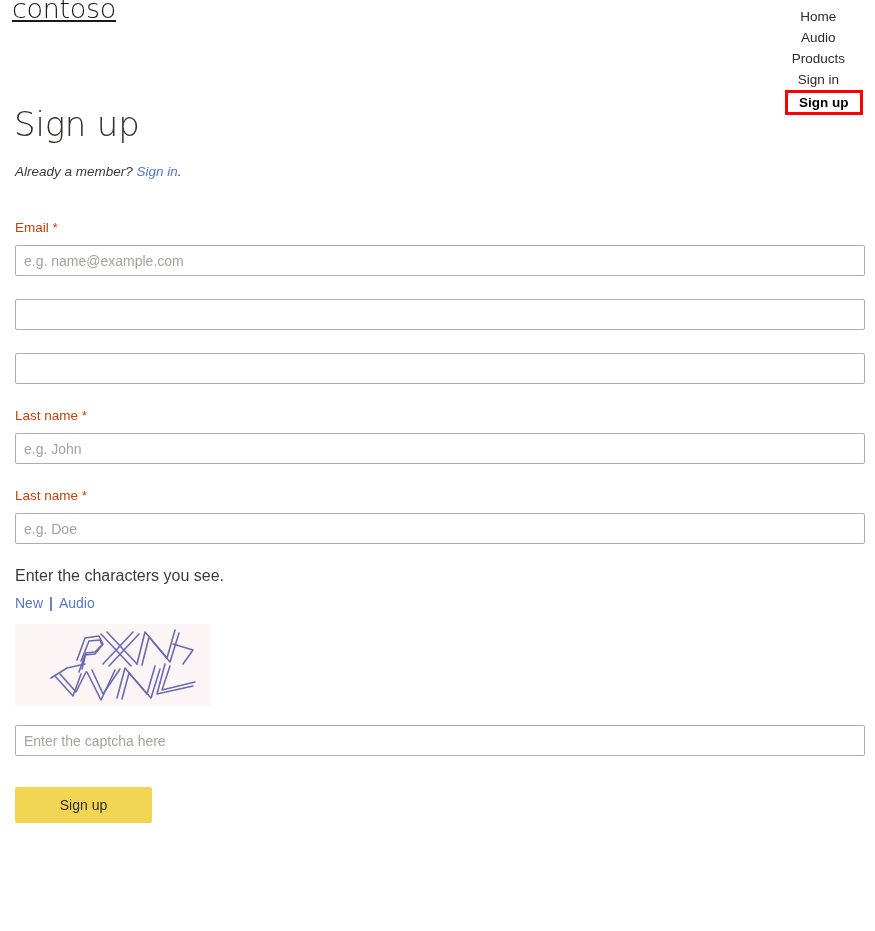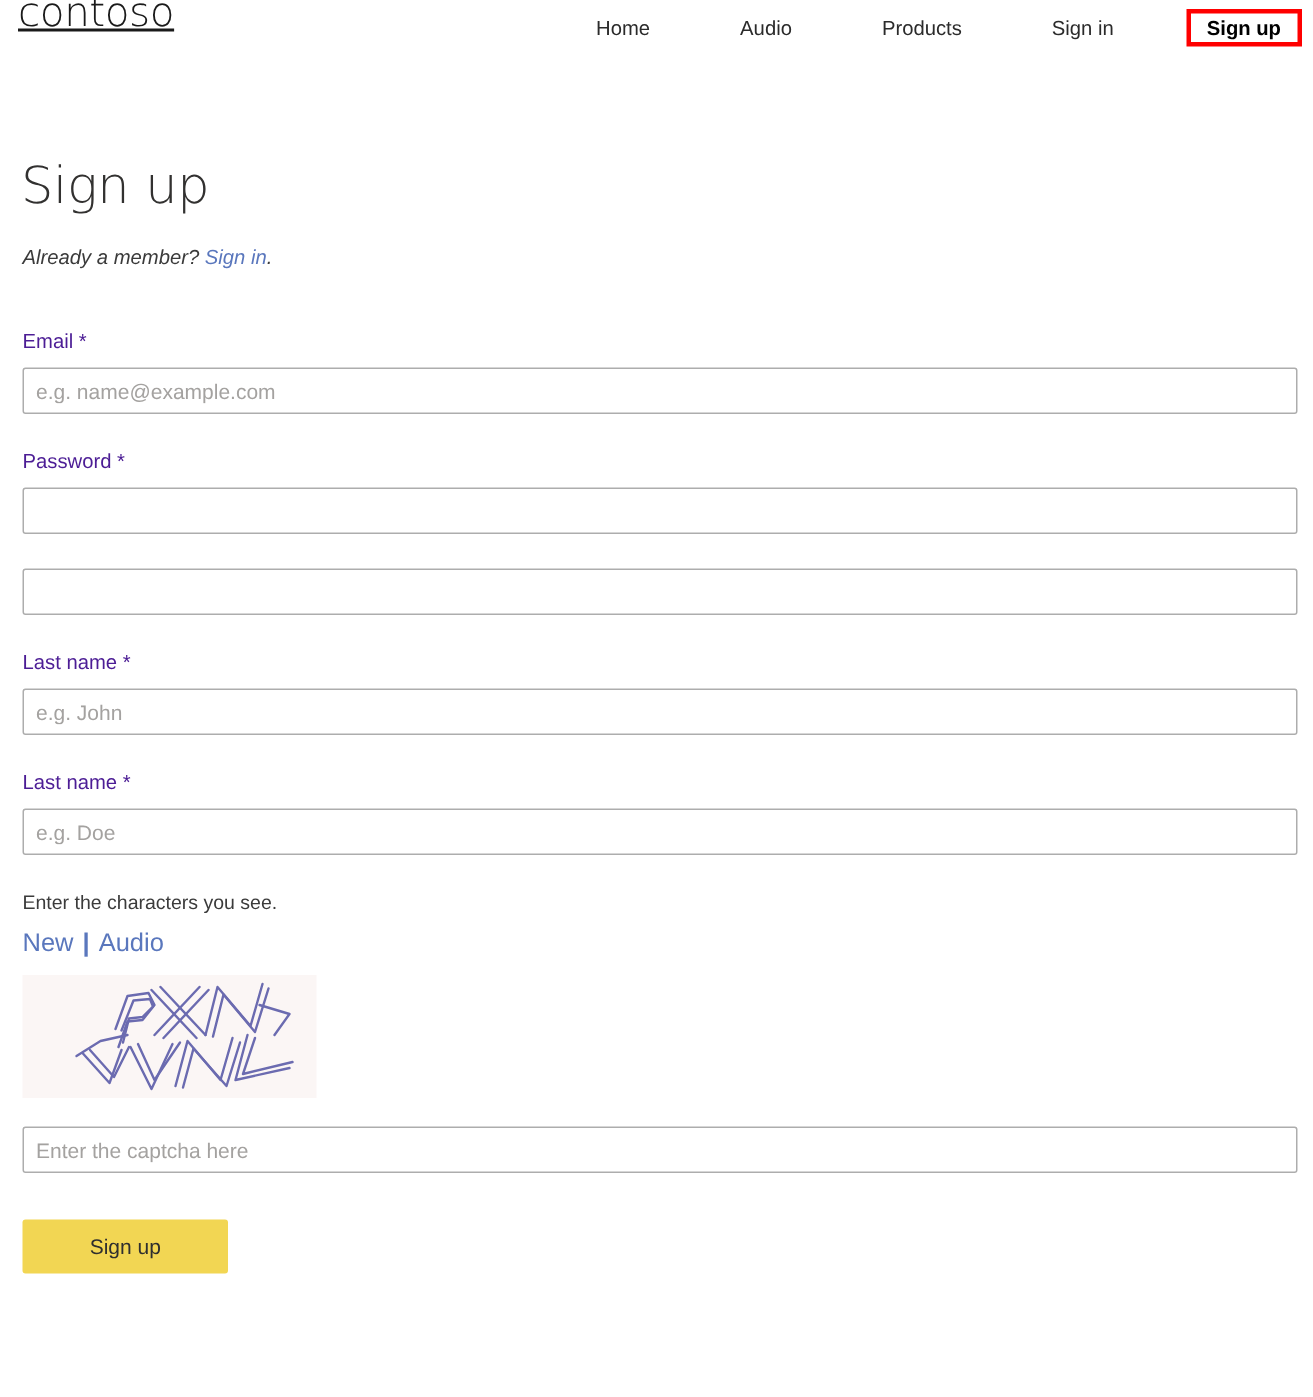--- a/index.html
+++ b/index.html
@@ -33,21 +33,22 @@
     color: #1a1a1a;
     line-height: 30px;
     white-space: nowrap;
   }
   .nav {
     position: absolute;
     right: 6px;
     top: 6px;
     display: flex;
     align-items: center;
-    gap: 12px;
+    gap: 0px;
+    flex-direction: column;
   }
   .nav-item {
     font-size: 13.5px;
     color: #2b2b2b;
     text-decoration: none;
     padding: 2px 24px;
     white-space: nowrap;
     line-height: 17px;
   }
   .nav-item.active {
@@ -92,21 +93,21 @@
   
   .form {
     padding: 38px 0 0 0;
   }
   .field {
     padding: 0 0 0 15px;
   }
   .field-label {
     display: block;
     font-size: 13.5px;
-    color: #4c1d95;
+    color: #c2410c;
     line-height: 18px;
     margin-bottom: 8px;
   }
   .field-input {
     display: block;
     box-sizing: border-box;
     width: 850px;
     height: 31px;
     border: 1px solid #adadad;
     border-radius: 2px;
@@ -121,27 +122,27 @@
     color: #a4a2a0;
     opacity: 1;
   }
   .field-gap { height: 23px; }
 
   
   .captcha-section {
     padding: 23px 0 0 15px;
   }
   .captcha-prompt {
-    font-size: 13px;
+    font-size: 16px;
     color: #3b3b3b;
     line-height: 18px;
     margin: 0 0 9px 0;
   }
   .captcha-links {
-    font-size: 17px;
+    font-size: 14px;
     line-height: 18px;
     margin: 0 0 12px 0;
     color: #5a77bd;
   }
   .captcha-sep {
     color: #5a77bd;
     padding: 0 6px;
     font-weight: bold;
   }
   .captcha-image {
@@ -204,21 +205,20 @@
 
   <form class="form">
 
     <div class="field">
       <label class="field-label">Email *</label>
       <input class="field-input" type="text" placeholder="e.g. name@example.com" style="">
     </div>
     <div class="field-gap"></div>
 
     <div class="field">
-      <label class="field-label">Password *</label>
       <input class="field-input" type="password" placeholder="" style="">
     </div>
     <div class="field-gap"></div>
 
     <div class="field">
       <input class="field-input" type="password" placeholder="" style="">
     </div>
     <div class="field-gap"></div>
 
     <div class="field">

